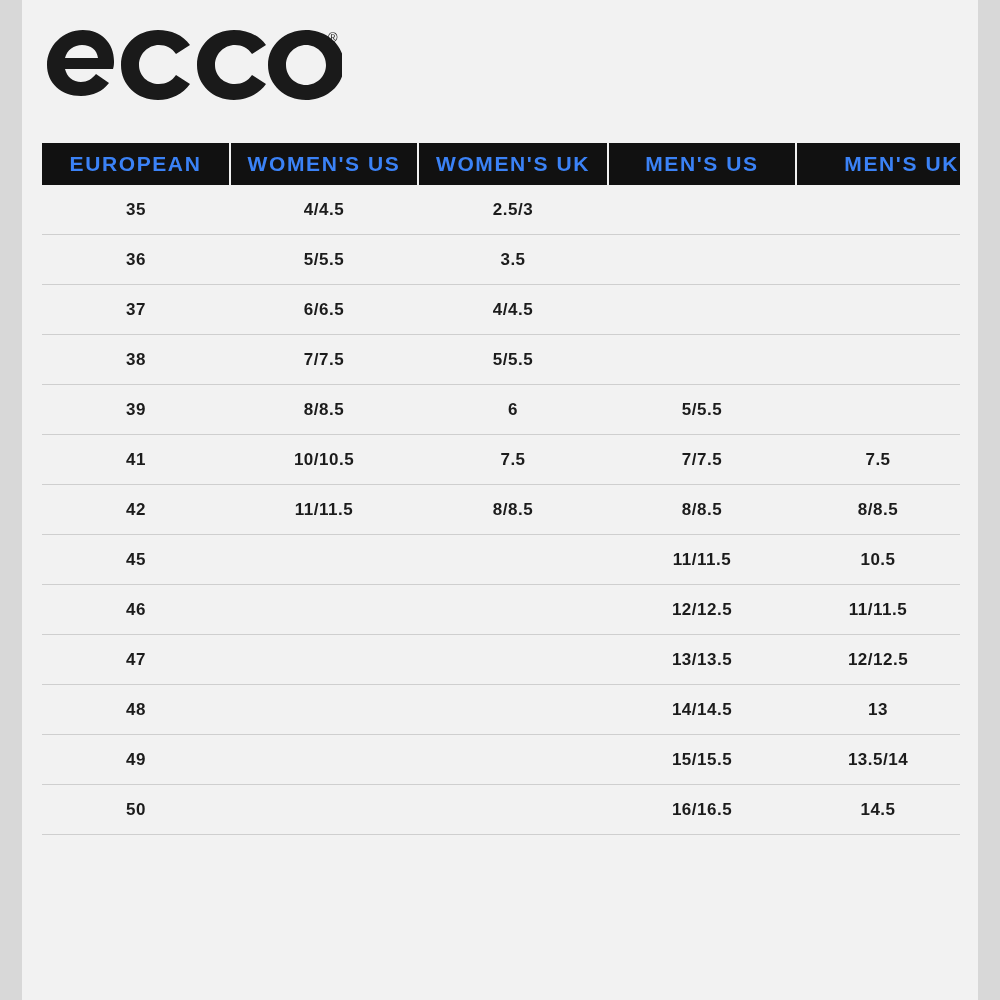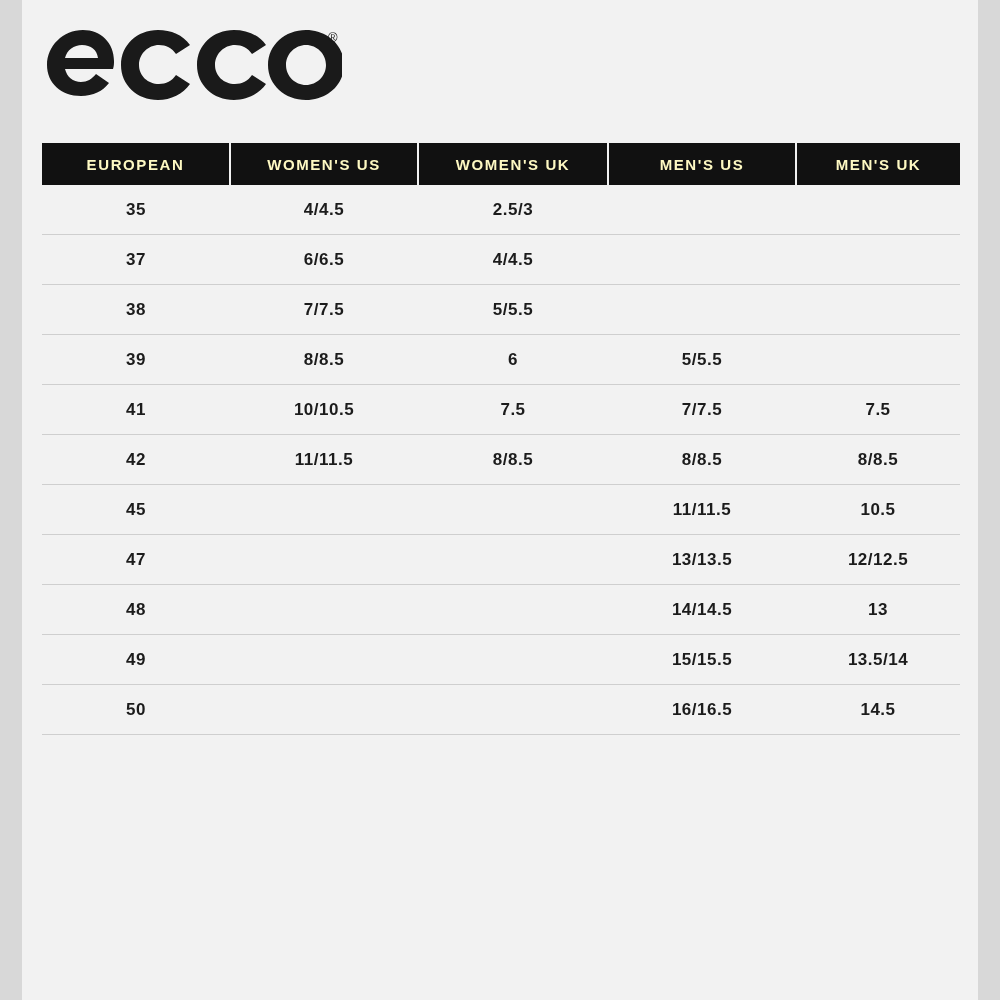--- a/index.html
+++ b/index.html
@@ -47,31 +47,32 @@
   table.size-table {
     position: absolute;
     left: 20px;
     top: 143px;
     width: 918px;
     border-collapse: collapse;
     table-layout: fixed;
   }
   table.size-table th {
     background: #111111;
-    color: #fef9c3;
-    font-size: 15px;
+    color: #3b82f6;
+    font-size: 21px;
     font-weight: bold;
     letter-spacing: 1.6px;
     height: 40px;
     text-align: center;
     border-right: 2px solid #f2f2f2;
     font-family: "Liberation Sans", sans-serif;
   }
   table.size-table th:last-child {
     border-right: none;
+    text-align: right;
   }
   table.size-table td {
     height: 47px;
     text-align: center;
     font-size: 17px;
     font-weight: bold;
     color: #1c1c1c;
     border-bottom: 1px solid #cfcfcf;
     font-family: "Liberation Sans", sans-serif;
     letter-spacing: 0.5px;
@@ -127,20 +128,27 @@
     </thead>
     <tbody>
       <tr>
         <td>35</td>
         <td>4/4.5</td>
         <td>2.5/3</td>
         <td></td>
         <td></td>
       </tr>
       <tr>
+        <td>36</td>
+        <td>5/5.5</td>
+        <td>3.5</td>
+        <td></td>
+        <td></td>
+      </tr>
+      <tr>
         <td>37</td>
         <td>6/6.5</td>
         <td>4/4.5</td>
         <td></td>
         <td></td>
       </tr>
       <tr>
         <td>38</td>
         <td>7/7.5</td>
         <td>5/5.5</td>
@@ -169,20 +177,27 @@
         <td>8/8.5</td>
       </tr>
       <tr>
         <td>45</td>
         <td></td>
         <td></td>
         <td>11/11.5</td>
         <td>10.5</td>
       </tr>
       <tr>
+        <td>46</td>
+        <td></td>
+        <td></td>
+        <td>12/12.5</td>
+        <td>11/11.5</td>
+      </tr>
+      <tr>
         <td>47</td>
         <td></td>
         <td></td>
         <td>13/13.5</td>
         <td>12/12.5</td>
       </tr>
       <tr>
         <td>48</td>
         <td></td>
         <td></td>

